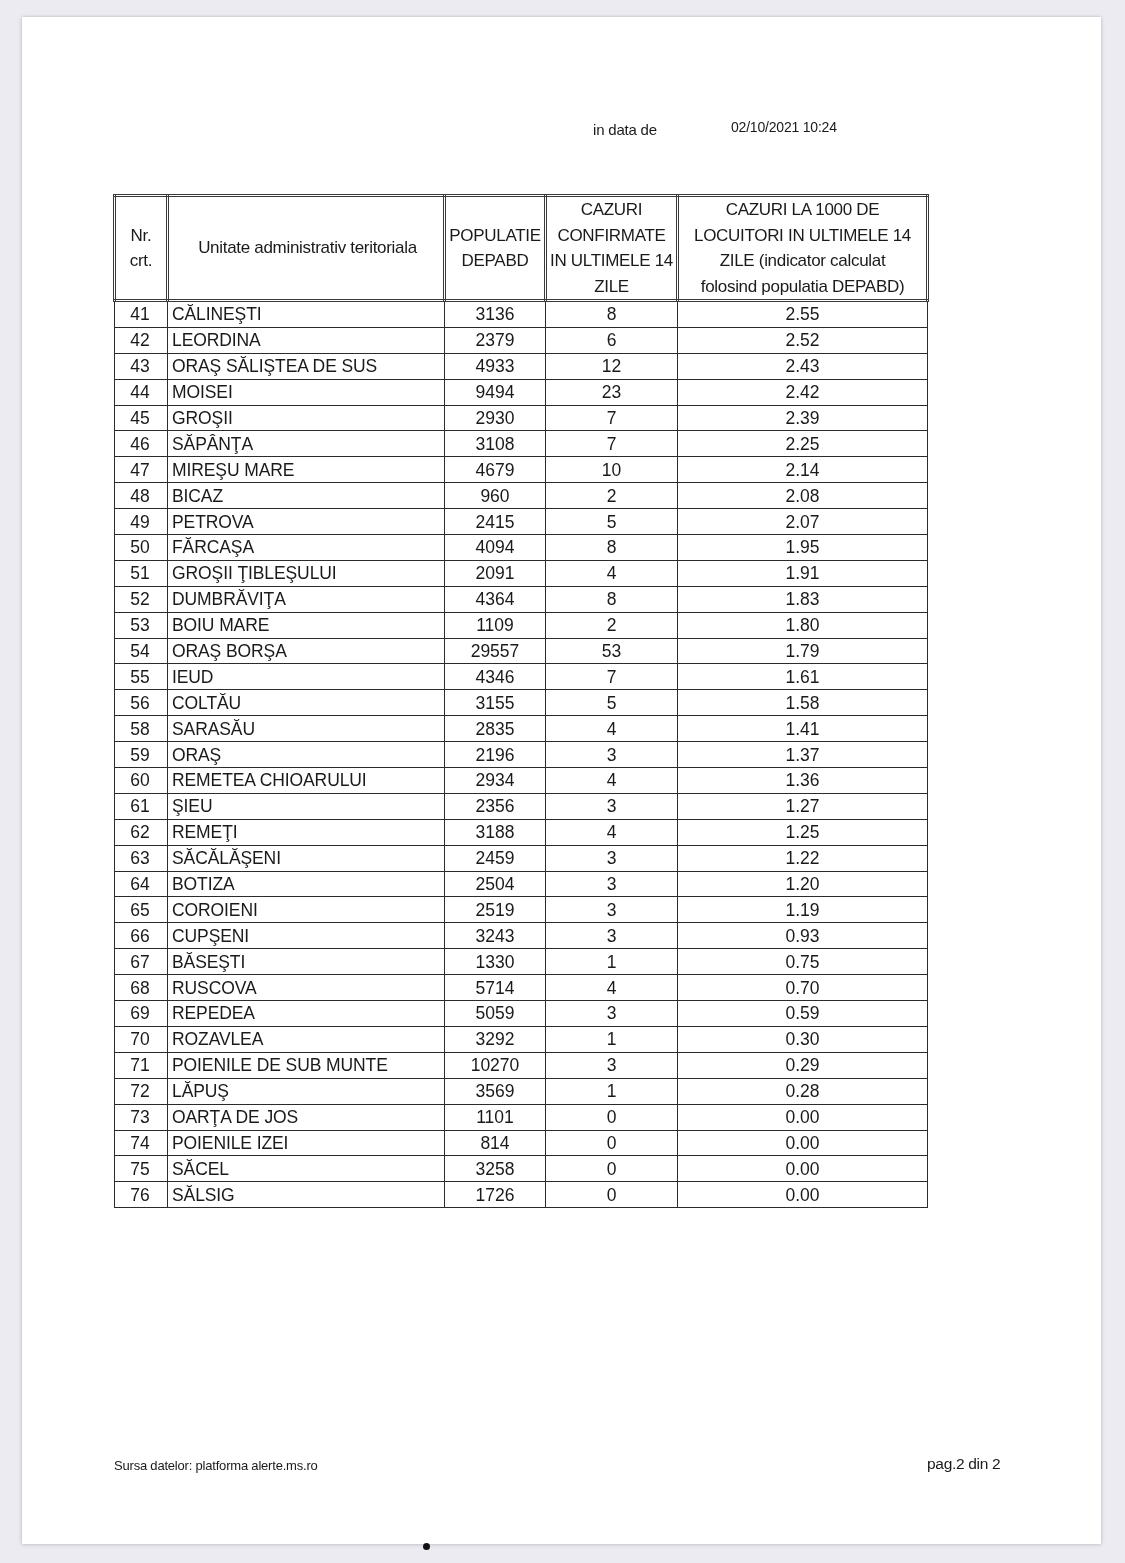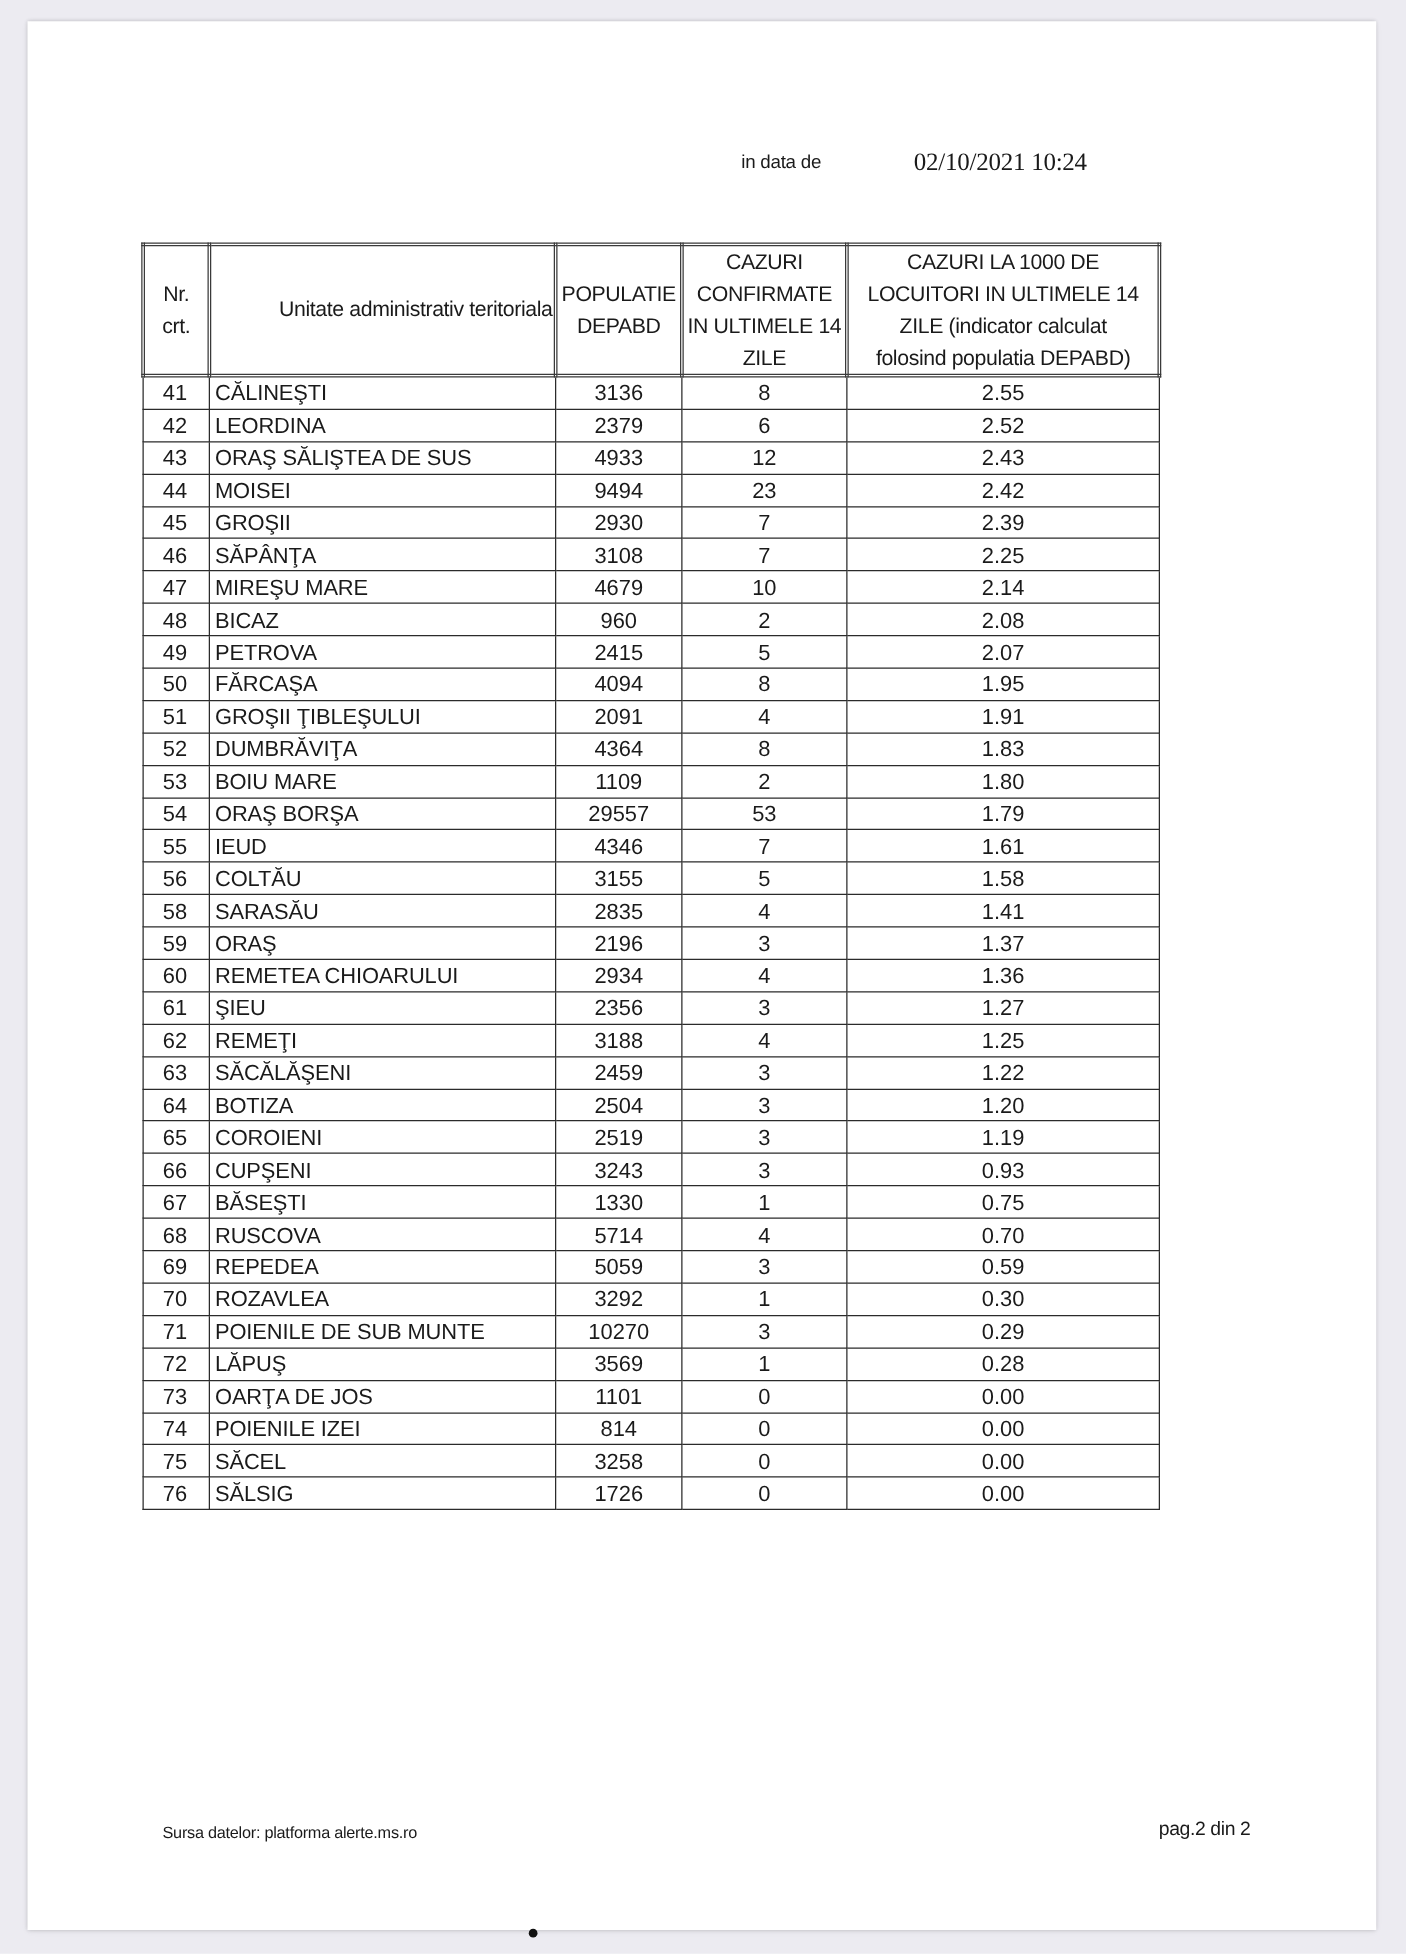--- a/index.html
+++ b/index.html
@@ -28,23 +28,22 @@
       position: absolute;
       left: 593px;
       top: 121px;
       font-size: 15px;
       letter-spacing: -0.2px;
     }
     .date-value {
       position: absolute;
       left: 731px;
       top: 119px;
-      font-size: 20px;
+      font-size: 14px;
       letter-spacing: -0.2px;
-      font-family: Liberation Serif, serif;
     }
     table.data-table {
       position: absolute;
       left: 113px;
       top: 194px;
       border-collapse: collapse;
       table-layout: fixed;
       width: 813px;
     }
     table.data-table col.c-nr { width: 53px; }
@@ -59,21 +58,21 @@
       font-size: 17px;
       line-height: 25.5px;
       height: 101px;
       padding: 0 1px;
       text-align: center;
       vertical-align: middle;
       letter-spacing: -0.3px;
       white-space: nowrap;
     }
     thead th.th-name {
-      text-align: right;
+      text-align: center;
       padding-left: 4px;
     }
     tbody td {
       border: 1px solid #2b2b2b;
       height: 24.9px;
       padding: 0;
       font-size: 17.5px;
       line-height: 24px;
       text-align: center;
       vertical-align: middle;
@@ -87,21 +86,20 @@
     }
     tbody td.td-nr { padding-right: 2px; }
     tbody td.td-pop { padding-left: 0; }
 
     .footer-source {
       position: absolute;
       left: 114px;
       top: 1458px;
       font-size: 13px;
       letter-spacing: -0.2px;
-      margin-left: 16px;
     }
     .footer-page {
       position: absolute;
       left: 927px;
       top: 1455px;
       font-size: 15.5px;
       letter-spacing: -0.3px;
     }
     .page-dot {
       position: absolute;

